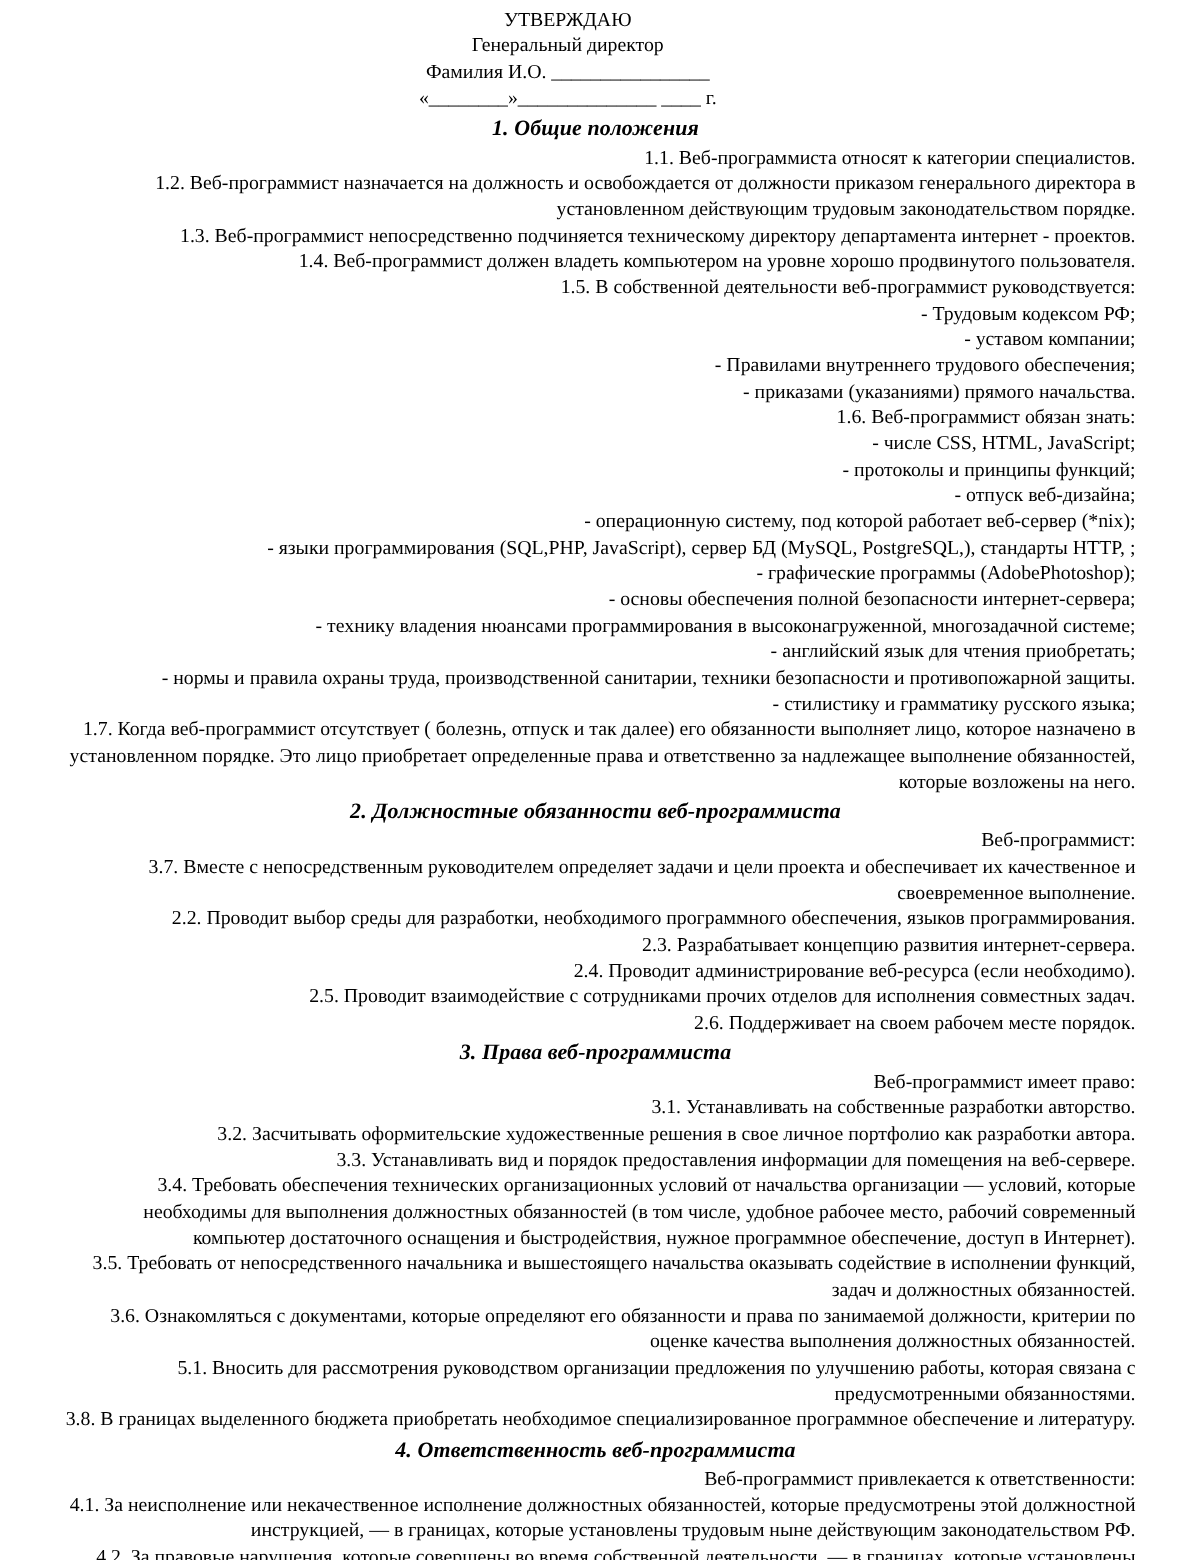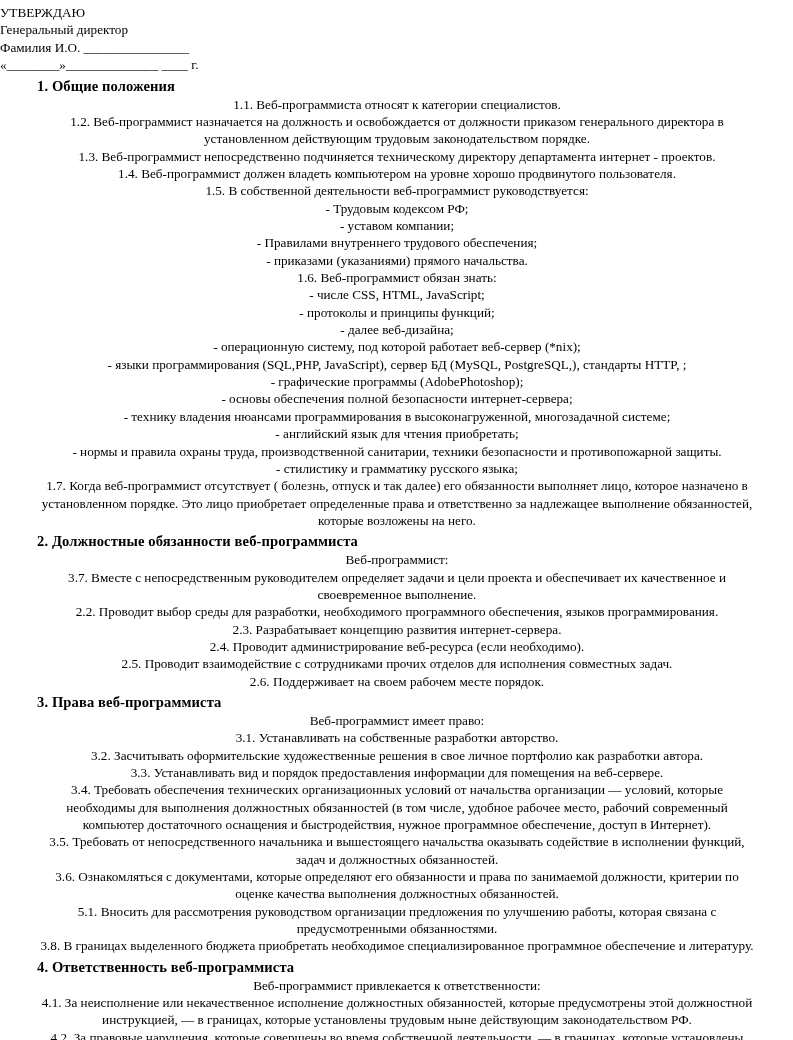--- a/index.html
+++ b/index.html
@@ -20,46 +20,47 @@
     height: 1040px;
     box-sizing: border-box;
     padding: 0;
   }
   
   .approval {
     width: 100%;
     padding-top: 4px;
     padding-right: 36px;
     box-sizing: border-box;
-    text-align: left;
+    text-align: center;
     font-size: 13.2px;
     line-height: 17.4px;
   }
   .approval div {
     white-space: pre;
   }
   
   .body-region {
     position: relative;
     margin: 0 36px 0 37px;
     font-size: 13.2px;
     line-height: 17.35px;
   }
   h2.section-title {
     font-size: 14.6px;
     font-weight: bold;
-    text-align: left;
+    text-align: center;
     margin: 3px 0 1px 0;
     line-height: 18px;
     letter-spacing: 0.1px;
+    font-style: italic;
   }
   p.para {
     margin: 0;
     padding: 0;
-    text-align: center;
+    text-align: right;
     line-height: 17.35px;
   }
   .lines p:first-child {
     margin-top: 0;
   }
 </style>
 </head>
 <body>
 
 <div class="page">
@@ -80,21 +81,21 @@
       <p class="para">1.3. Веб-программист непосредственно подчиняется техническому директору департамента интернет - проектов.</p>
       <p class="para">1.4. Веб-программист должен владеть компьютером на уровне хорошо продвинутого пользователя.</p>
       <p class="para">1.5. В собственной деятельности веб-программист руководствуется:</p>
       <p class="para">- Трудовым кодексом РФ;</p>
       <p class="para">- уставом компании;</p>
       <p class="para">- Правилами внутреннего трудового обеспечения;</p>
       <p class="para">- приказами (указаниями) прямого начальства.</p>
       <p class="para">1.6. Веб-программист обязан знать:</p>
       <p class="para">- числе CSS, HTML,  JavaScript;</p>
       <p class="para">- протоколы и принципы функций;</p>
-      <p class="para">- далее веб-дизайна;</p>
+      <p class="para">- отпуск веб-дизайна;</p>
       <p class="para">- операционную систему, под которой работает веб-сервер (*nix);</p>
       <p class="para">- языки программирования (SQL,PHP,  JavaScript), сервер БД (MySQL, PostgreSQL,), стандарты HTTP, ;</p>
       <p class="para">- графические программы (AdobePhotoshop);</p>
       <p class="para">- основы обеспечения полной безопасности интернет-сервера;</p>
       <p class="para">- технику владения нюансами программирования в высоконагруженной, многозадачной системе;</p>
       <p class="para">- английский язык для чтения приобретать;</p>
       <p class="para">- нормы и правила охраны труда, производственной санитарии, техники безопасности и противопожарной защиты.</p>
       <p class="para">- стилистику и грамматику русского языка;</p>
       <p class="para">1.7. Когда веб-программист отсутствует ( болезнь, отпуск и так далее) его обязанности выполняет лицо, которое назначено в установленном порядке. Это лицо приобретает определенные права и ответственно за надлежащее выполнение обязанностей, которые возложены на него.</p>
     </div>

